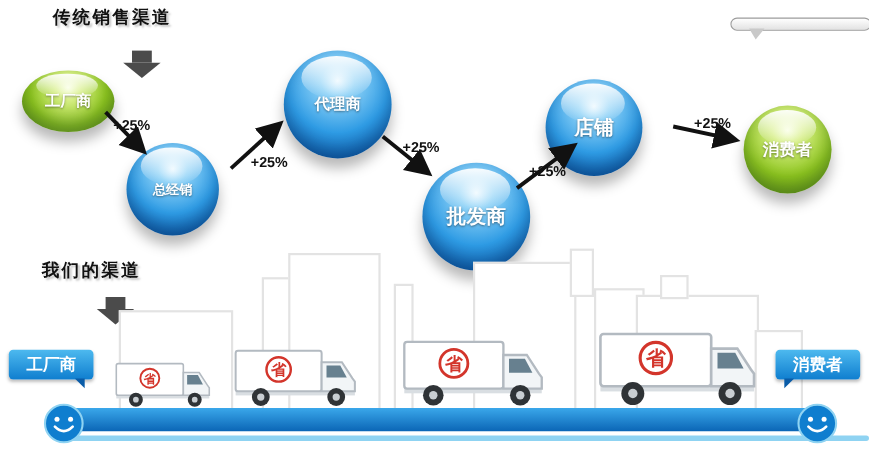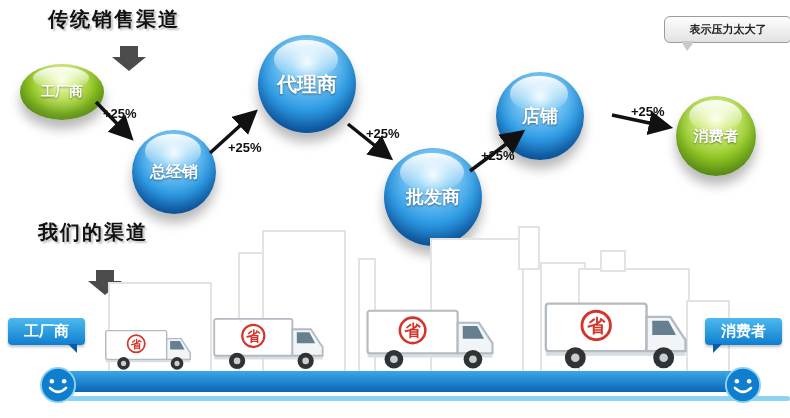--- a/index.html
+++ b/index.html
@@ -2,25 +2,25 @@
 <html><head>
 <meta charset="utf-8">
 <style>
   html,body{margin:0;padding:0;background:#fff;}
   #stage{
     position:relative;width:790px;height:418px;overflow:hidden;background:#fff;
     font-family:"Liberation Sans","DejaVu Sans",sans-serif;
   }
   
   .big-title{
-    position:absolute;font-size:20px;font-weight:900;color:#111;letter-spacing:2px;
+    position:absolute;font-size:16px;font-weight:900;color:#111;letter-spacing:2px;
     text-shadow:2px 2px 2px rgba(0,0,0,0.25);white-space:nowrap;
   }
   #title-top{left:48px;top:6px;}
-  #title-bottom{left:38px;top:219px;}
+  #title-bottom{left:38px;top:236px;}
   
   .down-arrow{position:absolute;width:34px;}
   .down-arrow .shaft{width:18px;height:11px;background:#4b4b4b;margin:0 auto;}
   .down-arrow .head{width:0;height:0;margin:0 auto;
     border-left:17px solid transparent;border-right:17px solid transparent;
     border-top:14px solid #4b4b4b;}
   #down-arrow-1{left:112px;top:46px;}
   #down-arrow-2{left:88px;top:270px;}
   
   .ball{
@@ -28,22 +28,22 @@
     color:#fff;font-weight:bold;text-shadow:0 1px 2px rgba(0,0,0,0.45);
     box-shadow:0 9px 12px rgba(0,0,0,0.28), inset 0 -8px 14px rgba(0,20,60,0.28);
   }
   .ball::before{
     content:'';position:absolute;left:16%;top:5%;width:66%;height:40%;border-radius:50%;
     background:linear-gradient(rgba(255,255,255,0.95),rgba(255,255,255,0));
   }
   .ball-blue{background:radial-gradient(circle at 50% 28%, #eaf8ff 0%, #8ed2f7 18%, #2e9be4 55%, #0d5fae 85%, #0a4f96 100%);}
   .ball-green{background:radial-gradient(circle at 50% 28%, #f8ffe0 0%, #d5ee83 20%, #8cc41d 60%, #649f00 100%);}
   #node-factory  {left:20px; top:64px; width:84px;height:56px;font-size:14px;border-radius:50%;}
-  #node-distrib  {left:132px;top:130px;width:84px;height:84px;font-size:16px;}
-  #node-agent    {left:258px;top:35px; width:98px;height:98px;font-size:20px;}
+  #node-distrib  {left:115px;top:130px;width:84px;height:84px;font-size:12px;}
+  #node-agent    {left:258px;top:46px; width:98px;height:98px;font-size:14px;}
   #node-wholesale{left:384px;top:148px;width:98px;height:98px;font-size:18px;justify-content:center;}
   #node-shop     {left:496px;top:72px; width:88px;height:88px;font-size:18px;}
   #node-consumer {left:676px;top:96px; width:80px;height:80px;font-size:15px;}
   
   .pct{position:absolute;font-size:13px;font-weight:bold;color:#111;white-space:nowrap;}
   #pct-1{left:103px;top:106px;}
   #pct-2{left:228px;top:140px;}
   #pct-3{left:366px;top:126px;}
   #pct-4{left:481px;top:148px;}
   #pct-5{left:631px;top:104px;}
@@ -140,21 +140,20 @@
       </marker>
     </defs>
     <line x1="96" y1="102" x2="130" y2="137" stroke="#111" stroke-width="3.5" marker-end="url(#ah)"></line>
     <line x1="210" y1="153" x2="254" y2="113" stroke="#111" stroke-width="3.5" marker-end="url(#ah)"></line>
     <line x1="348" y1="124" x2="389" y2="157" stroke="#111" stroke-width="3.5" marker-end="url(#ah)"></line>
     <line x1="470" y1="171" x2="521" y2="133" stroke="#111" stroke-width="3.5" marker-end="url(#ah)"></line>
     <line x1="612" y1="115" x2="668" y2="127" stroke="#111" stroke-width="3.5" marker-end="url(#ah)"></line>
   </svg>
 
   <div id="speech-bubble">
-    <div>表示压力太大了</div>
   </div>
 
   <div id="title-bottom" class="big-title">我们的渠道</div>
   <div id="down-arrow-2" class="down-arrow">
     <div class="shaft"></div>
     <div class="head"></div>
   </div>
 
   <div class="building" style="left:108px;top:282px;width:100px;height:92px;"></div>
   <div class="building" style="left:238px;top:252px;width:24px;height:122px;"></div>

